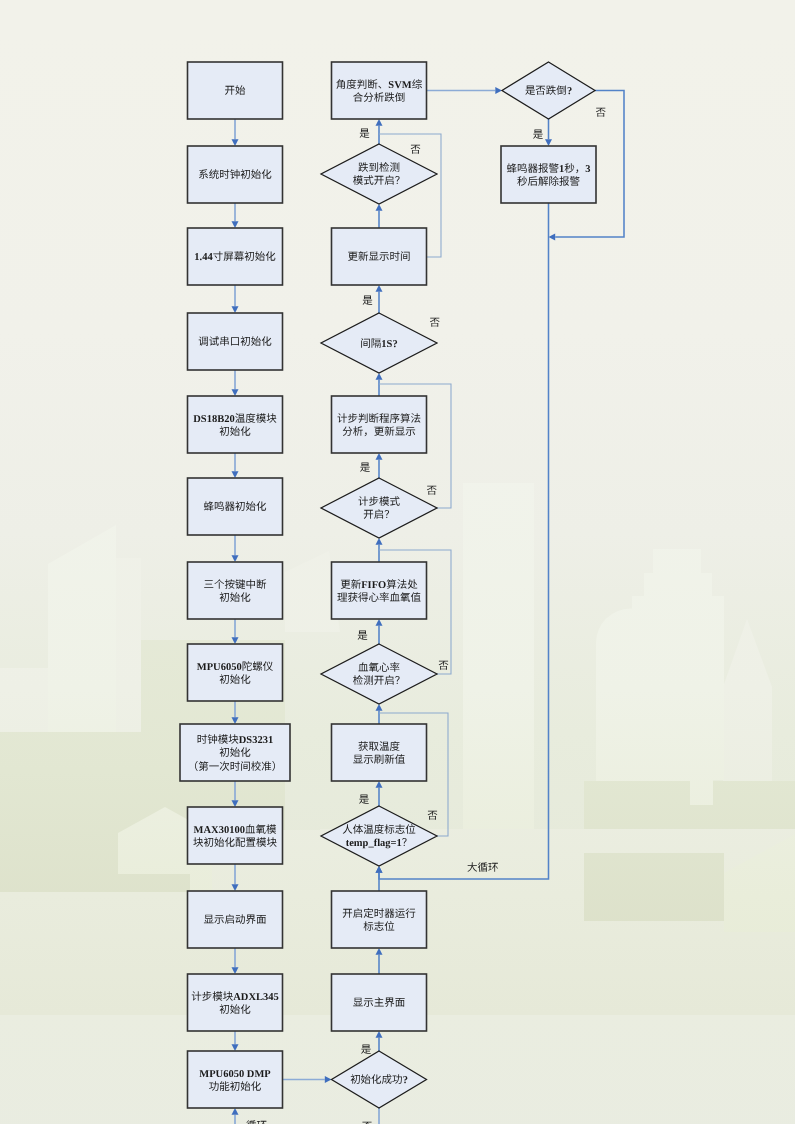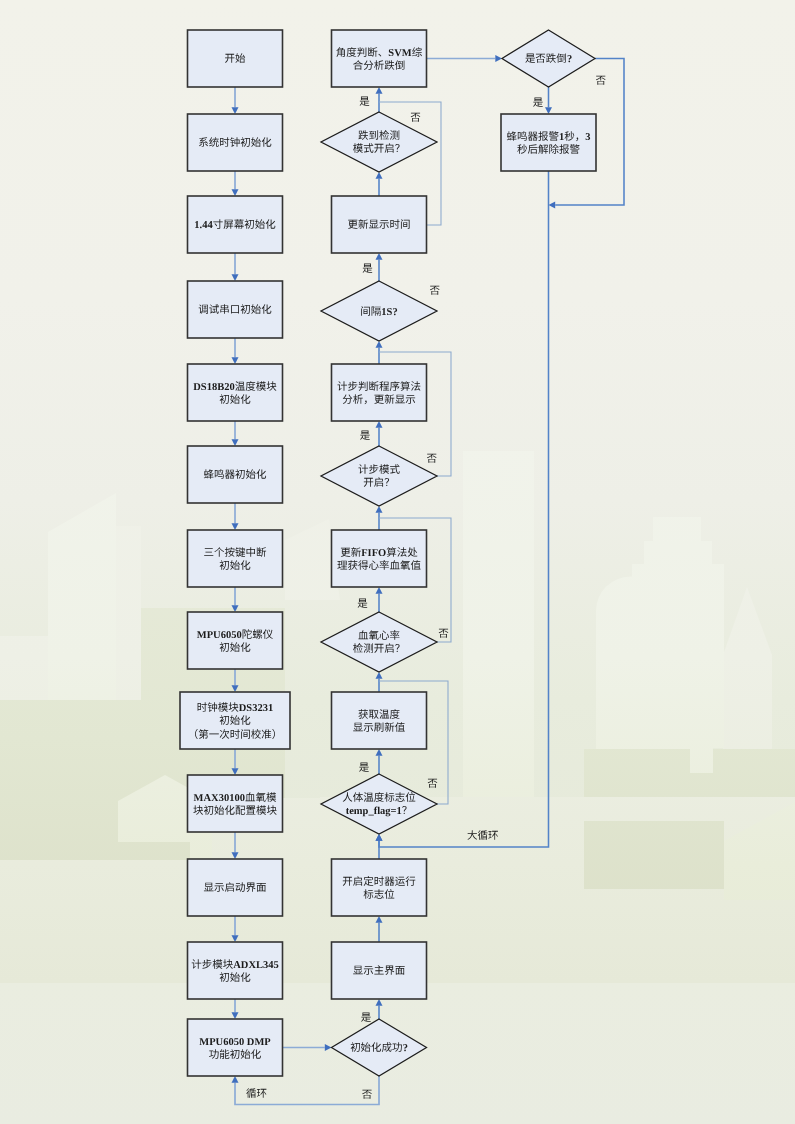--- a/index.html
+++ b/index.html
@@ -1,18 +1,18 @@
 <!DOCTYPE html>
 <html lang="zh-CN"><head>
 <meta charset="utf-8">
 <style>
   html,body{margin:0;padding:0;background:#f2f2ea;}
   body{width:795px;height:1124px;overflow:hidden;font-family:"Liberation Serif",serif;
        -webkit-font-smoothing:antialiased;text-rendering:geometricPrecision;}
-  #stage{position:relative;width:795px;height:816px;}
+  #stage{position:relative;width:795px;height:816px;margin-top:32px;}
   svg{display:block;}
   text{font-family:"Liberation Serif",serif;}
   .nodetext{font-size:10.5px;fill:#1a1a1a;text-anchor:middle;}
   .edgelabel{font-size:10.5px;fill:#1a1a1a;text-anchor:middle;}
   .lat{font-family:"Liberation Serif",serif;font-weight:bold;}
 </style>
 </head>
 <body>
 
 <div id="stage">

